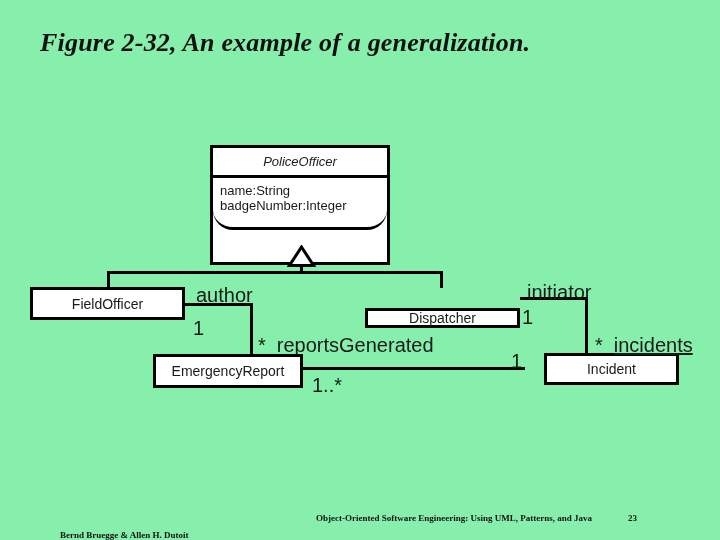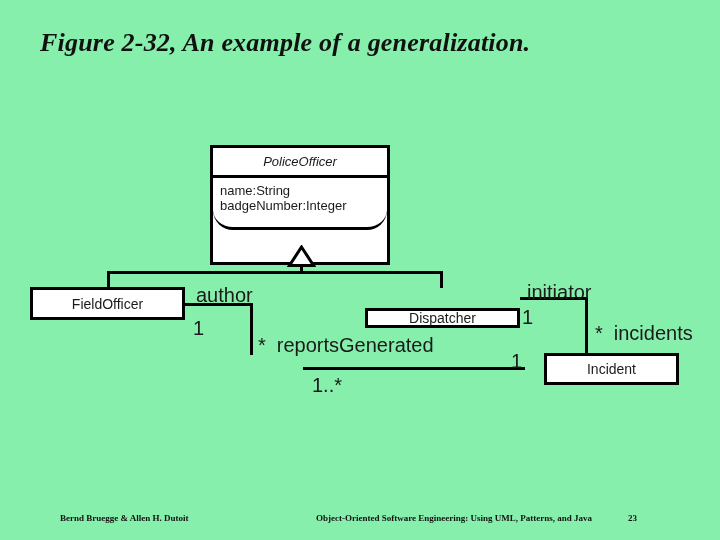--- a/index.html
+++ b/index.html
@@ -59,30 +59,30 @@
   .lbl {
     position:absolute; color:#1a1a1a; font-size:20px; white-space:nowrap;
   }
   .lbl-author     { left:196px; top:284px; }
   .lbl-auth-mult  { left:193px; top:317px; }
   .lbl-reports    { left:258px; top:334px; }
   .lbl-er-mult    { left:312px; top:374px; }
   .lbl-inc-link   { left:511px; top:350px; }
   .lbl-initiator  { left:527px; top:281px; }
   .lbl-init-mult  { left:522px; top:306px; }
-  .lbl-incidents  { left:595px; top:322px; }
+  .lbl-incidents  { left:595px; top:334px;text-decoration:underline; }
   .mult-star { display:inline-block; margin-right:11px; }
 
   
   .footer {
     position:absolute; top:513px; left:0; width:720px; height:16px;
     font-family:"Liberation Serif", serif; font-weight:bold;
     font-size:9px; color:#111111;
   }
-  .footer-left   { position:absolute; left:60px; }
+  .footer-left   { position:absolute; left:60px;margin-top:17px; }
   .footer-center { position:absolute; left:280px;margin-left:36px; }
   .footer-right  { position:absolute; left:628px; }
 </style>
 </head>
 <body>
 
 <div class="slide">
 
   <div class="slide-title">Figure 2-32, An example of a generalization.</div>
 
@@ -111,20 +111,23 @@
   </div>
 
   <div class="line auth-h"></div>
   <div class="line auth-v"></div>
   <div class="lbl lbl-author">author</div>
   <div class="lbl lbl-auth-mult">1</div>
   <div class="lbl lbl-reports">
     <span class="mult-star">*</span><span>reportsGenerated</span>
   </div>
 
+  <div class="uml-class er-box">
+    <div class="name-row">EmergencyReport</div>
+  </div>
   <div class="uml-class in-box">
     <div class="name-row">Incident</div>
   </div>
 
   <div class="line rep-inc"></div>
   <div class="lbl lbl-er-mult">1..*</div>
   <div class="lbl lbl-inc-link">1</div>
 
   <div class="line init-h"></div>
   <div class="line init-v"></div>

